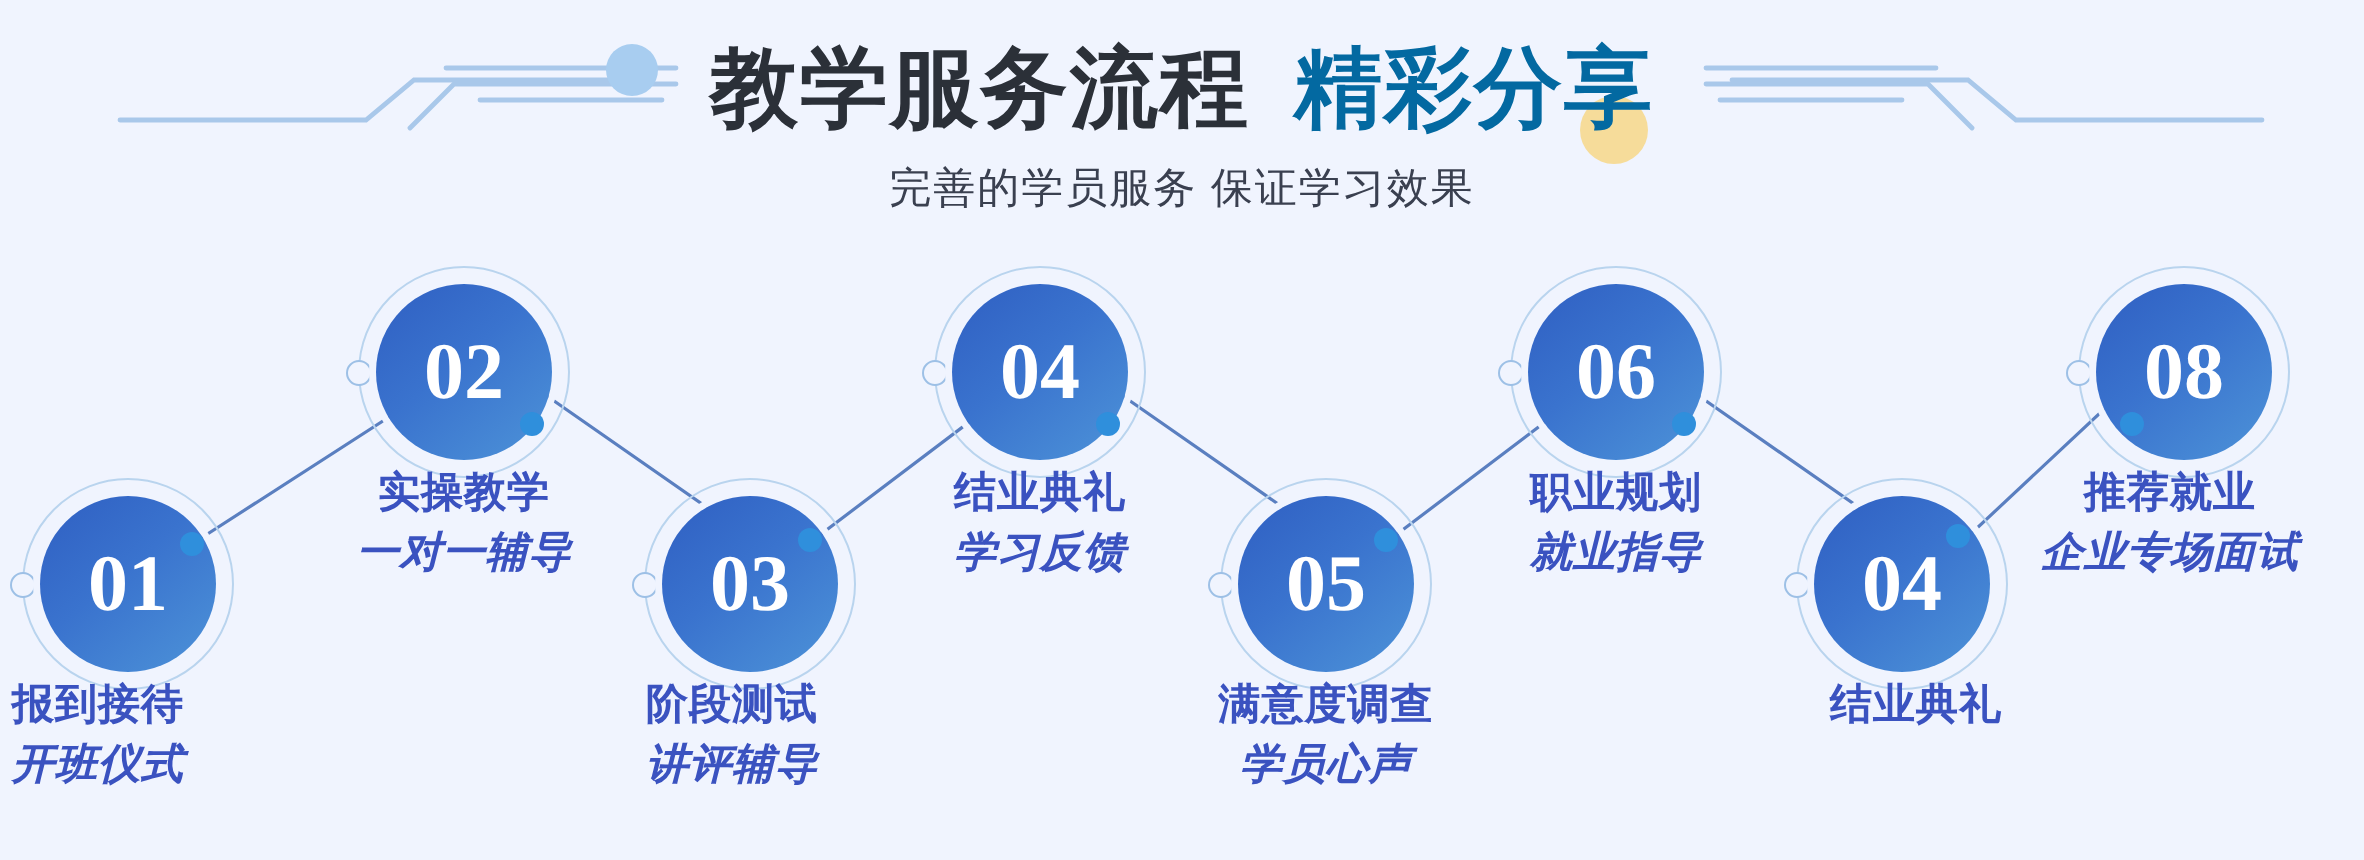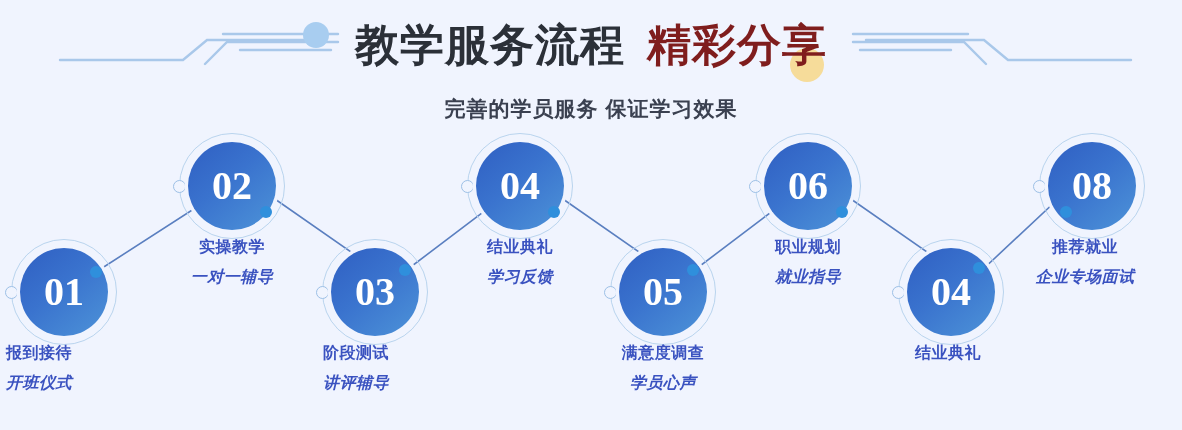--- a/index.html
+++ b/index.html
@@ -15,34 +15,33 @@
 
   
   .header{position:absolute;left:0;top:0;width:1182px;height:125px;}
   .title-row{
     position:absolute;left:0;top:14px;width:1182px;
     text-align:center;white-space:nowrap;
     font-size:44px;font-weight:bold;line-height:62px;
     letter-spacing:1px;
   }
   .title-main{color:#2b3038;position:relative;z-index:3;}
-  .title-accent{color:#7f1d1d;position:relative;z-index:3;margin-left:22px;}
+  .title-accent{color:#0369a1;position:relative;z-index:3;margin-left:22px;}
   .dot-blue{
     position:absolute;left:303px;top:22px;width:26px;height:26px;
     border-radius:50%;background:#a8cdf0;z-index:1;
   }
   .dot-amber{
     position:absolute;left:790px;top:48px;width:34px;height:34px;
     border-radius:50%;background:#f6dc9a;z-index:1;
   }
   .subtitle{
     position:absolute;left:0;top:80px;width:1182px;text-align:center;
-    font-size:21px;font-weight:bold;color:#3a4050;letter-spacing:1px;
+    font-size:21px;font-weight:normal;color:#3a4050;letter-spacing:1px;
     white-space:nowrap;
-    margin-top:15px;
   }
   .deco{position:absolute;top:18px;height:70px;}
   .deco-left{left:55px;width:290px;}
   .deco-right{right:46px;width:290px;}
 
   
   .flow{position:absolute;left:0;top:0;width:1182px;height:430px;}
   svg.lines{position:absolute;left:0;top:0;width:1182px;height:430px;}
 
   .node{position:absolute;width:0;height:0;}
@@ -67,21 +66,21 @@
   .disc span{
     color:#ffffff;font-size:40px;font-weight:bold;letter-spacing:0px;
     line-height:1;font-family:Liberation Serif, serif;
   }
   .conn-dot{
     position:absolute;width:12px;height:12px;border-radius:50%;
     background:#2f8fdc;
   }
   .label{
     position:absolute;
-    color:#3a52c0;font-size:16px;font-weight:bold;line-height:30px;
+    color:#3a52c0;font-size:21px;font-weight:bold;line-height:30px;
     white-space:nowrap;letter-spacing:0.5px;
   }
   .label .l2{display:block;font-style:italic;}
 </style>
 </head>
 <body>
 
 <div id="stage">
 
   <div class="header">

